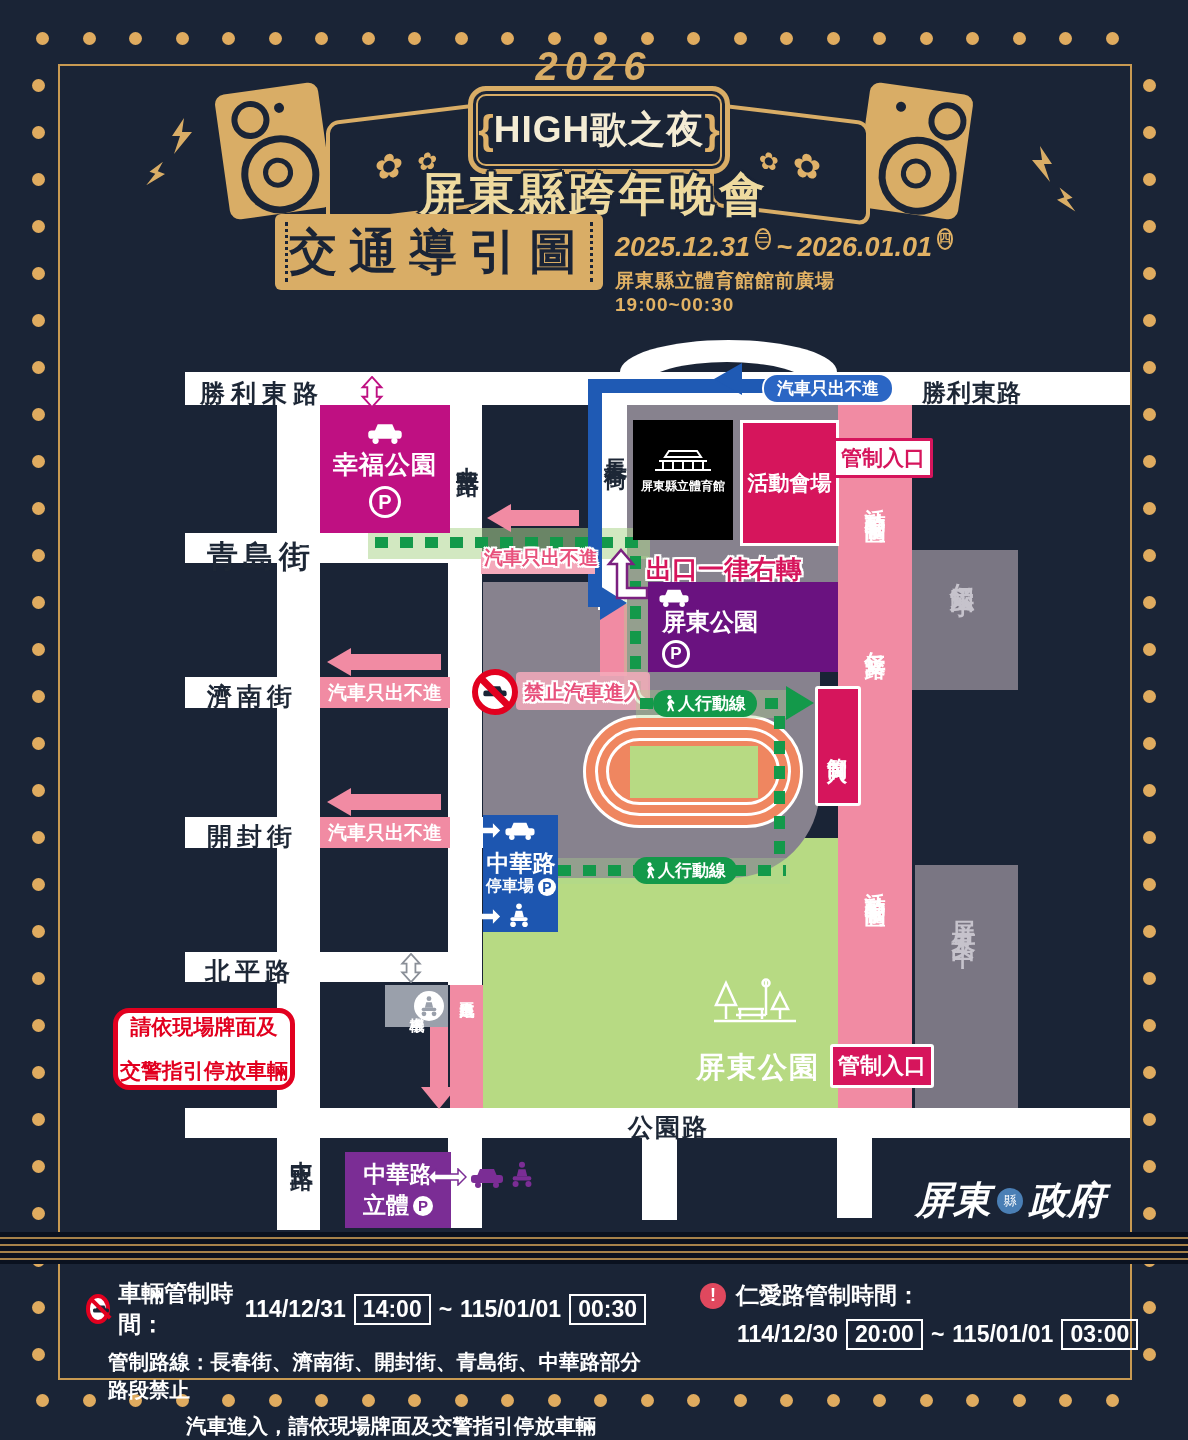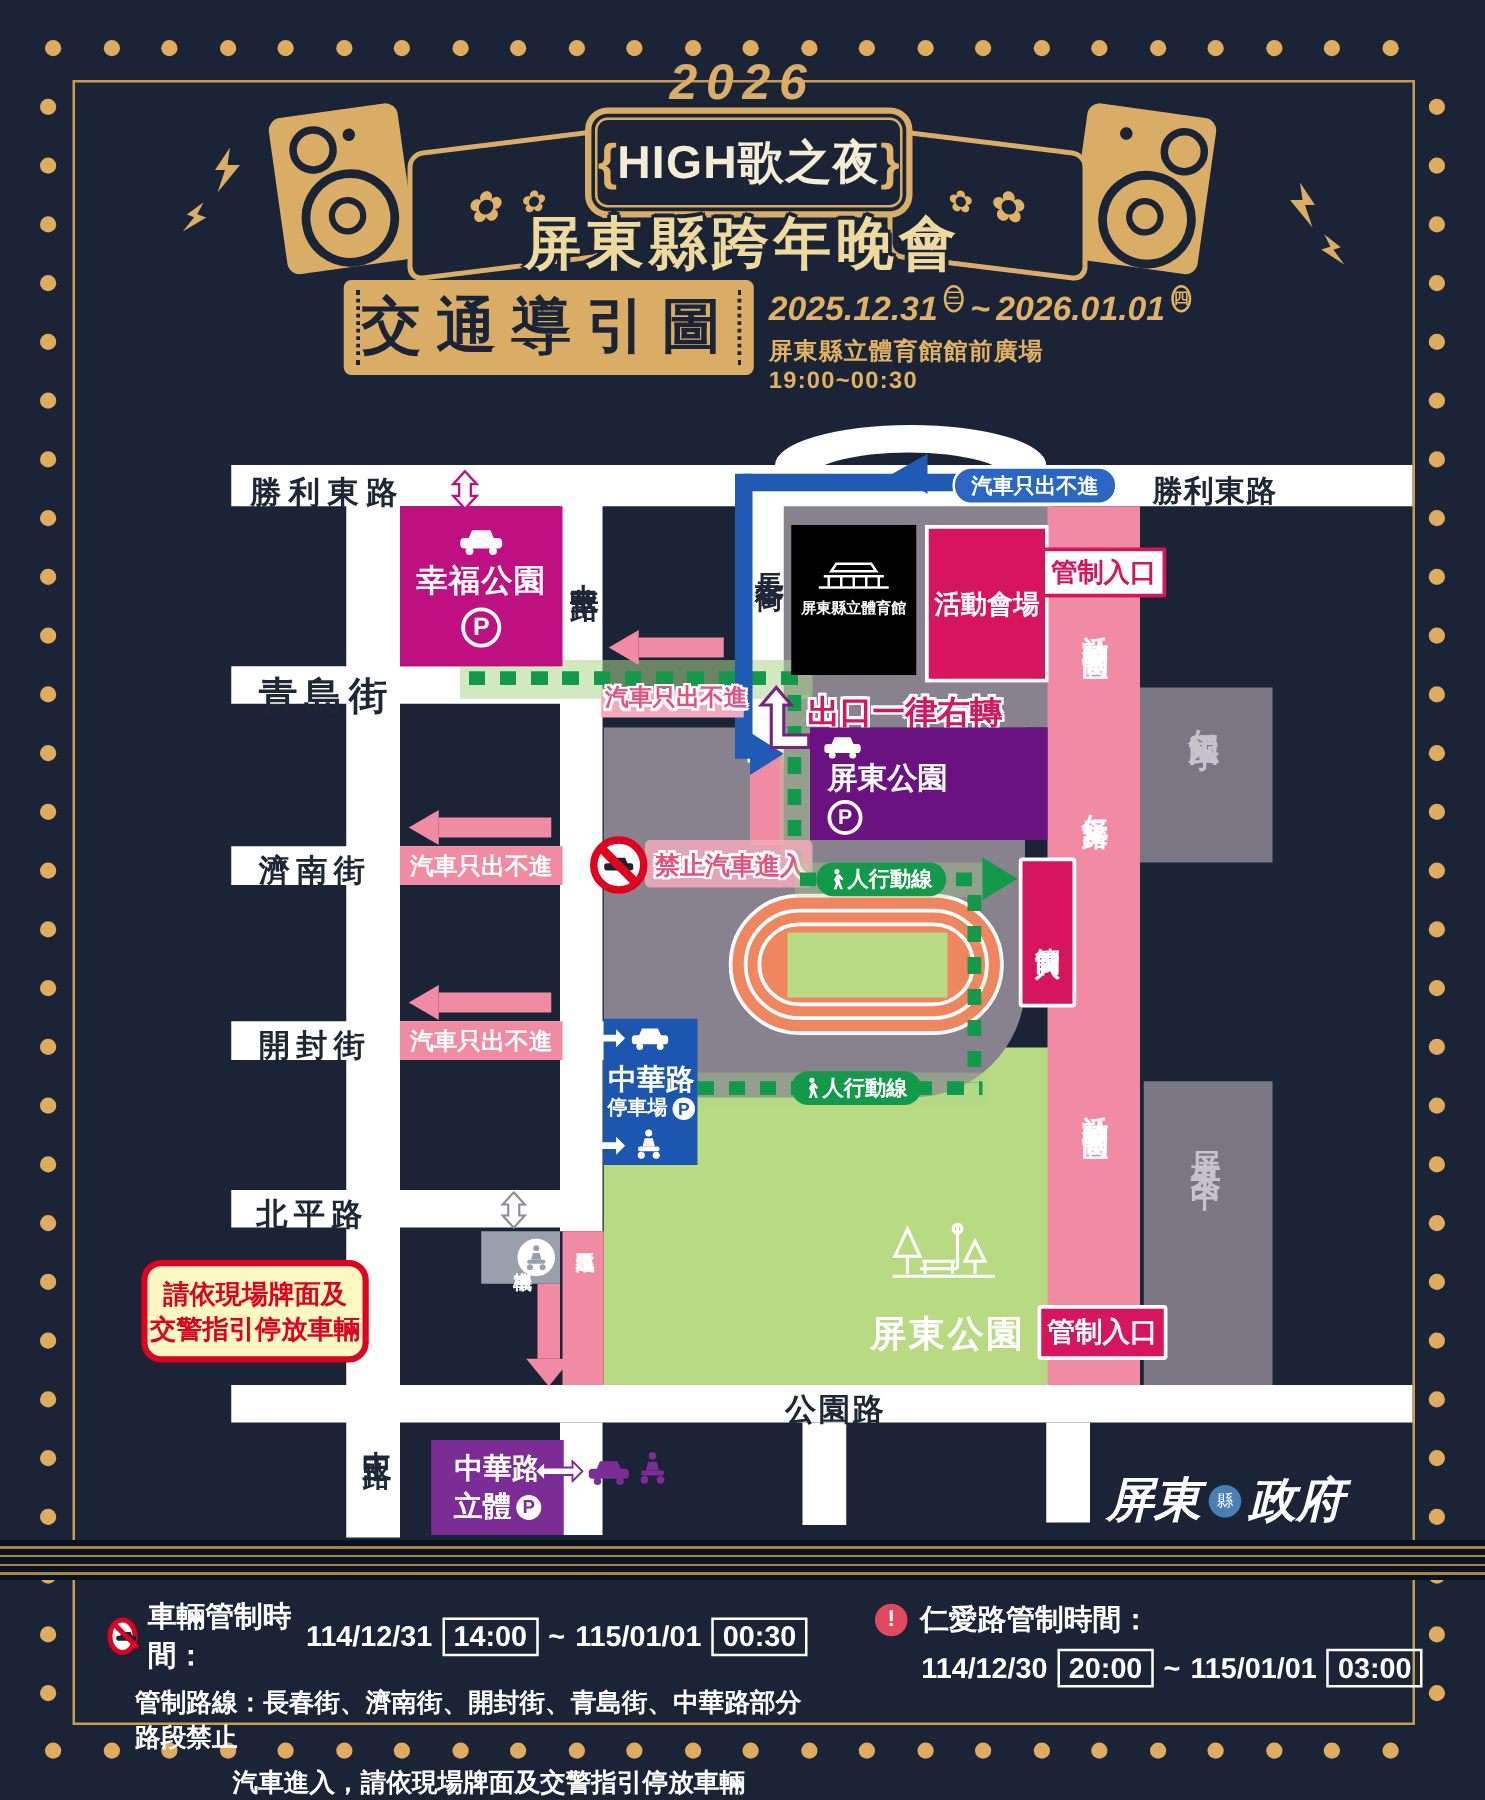--- a/index.html
+++ b/index.html
@@ -177,21 +177,21 @@
   <div class="abs" style="left:494px;top:44px;width:200px;text-align:center;font-size:40px;font-weight:bold;font-style:italic;color:#d9ad66;letter-spacing:7px;">2026</div>
 
   <div class="abs" style="left:468px;top:86px;width:252px;height:78px;background:#1a2436;border:5px solid #d9ad66;border-radius:18px;box-shadow:inset 0 0 0 3px #1a2436, inset 0 0 0 5px #d9ad66;display:flex;align-items:center;justify-content:center;">
     <span class="gold" style="font-size:40px;font-weight:bold;">{</span>
     <span style="color:#f4ecd4;font-size:37px;font-weight:bold;letter-spacing:1px;">HIGH歌之夜</span>
     <span class="gold" style="font-size:40px;font-weight:bold;">}</span>
   </div>
 
   <div class="abs navystroke" style="left:329px;top:164px;width:530px;text-align:center;font-size:46px;font-weight:bold;color:#eeda9f;letter-spacing:4px;">屏東縣跨年晚會</div>
 
-  <div class="abs" style="left:275px;top:224px;width:328px;height:76px;background:#d9ad66;border-radius:6px;">
+  <div class="abs" style="left:275px;top:214px;width:328px;height:76px;background:#d9ad66;border-radius:6px;">
     <div class="abs" style="left:10px;top:8px;bottom:8px;width:0;border-left:3px dotted #1a2436;"></div>
     <div class="abs" style="right:10px;top:8px;bottom:8px;width:0;border-right:3px dotted #1a2436;"></div>
     <div style="width:100%;text-align:center;line-height:76px;font-size:48px;font-weight:bold;color:#1a2436;letter-spacing:12px;">交通導引圖</div>
   </div>
 
   <div class="abs" style="left:615px;top:232px;width:330px;display:flex;align-items:center;gap:5px;color:#e2b264;font-weight:bold;font-style:italic;font-size:27px;">
     <span>2025.12.31</span>
     <span style="font-style:normal;font-size:12px;border:2px solid #e2b264;border-radius:50%;width:18px;height:18px;display:inline-flex;align-items:center;justify-content:center;transform:translateY(-9px);">三</span>
     <span>~</span>
     <span>2026.01.01</span>
@@ -415,21 +415,21 @@
     </span>
   </div>
 
   <div class="abs" style="left:450px;top:985px;width:33px;height:123px;background:#f18ba3;display:flex;justify-content:center;">
     <span class="vt" style="color:#fff;font-weight:bold;font-size:15px;margin-top:6px;">汽車只出不進</span>
   </div>
 
   <div class="abs" style="left:430px;top:1027px;width:18px;height:60px;background:#f18ba3;"></div>
   <div class="tri" style="left:421px;top:1087px;border-left:18px solid transparent;border-right:18px solid transparent;border-top:22px solid #f18ba3;"></div>
 
-  <div class="abs" style="left:113px;top:1008px;width:172px;height:72px;background:#fef9c3;border:5px solid #e2001f;border-radius:16px;display:flex;flex-direction:column;align-items:center;justify-content:center;">
+  <div class="abs" style="left:113px;top:1008px;width:172px;height:72px;background:#ffffff;border:5px solid #e2001f;border-radius:16px;display:flex;flex-direction:column;align-items:center;justify-content:space-between;">
     <div style="color:#e2001f;font-weight:bold;font-size:21px;">請依現場牌面及</div>
     <div style="color:#e2001f;font-weight:bold;font-size:21px;">交警指引停放車輛</div>
   </div>
 
   <svg class="abs" style="left:710px;top:975px;" width="90" height="64" viewBox="0 0 90 64" stroke="#fff" fill="none" stroke-width="2.5">
     <path d="M16 8 L26 30 H6 Z"></path>
       <path d="M16 30 V44"></path>
     <path d="M56 6 V40"></path>
       <circle cx="56" cy="8" r="3.5"></circle>
     <path d="M70 18 L78 34 H62 Z"></path>
@@ -462,21 +462,21 @@
       <circle cx="26" cy="19" r="3"></circle>
     </svg>
   <svg class="abs" style="left:508px;top:1160px;" width="28" height="28" viewBox="0 0 24 24" fill="#7b2d95">
       <circle cx="12" cy="4" r="2.6"></circle>
       <path d="M9 8 h6 l1.5 6 h-9 z"></path>
       <rect x="4" y="14" width="16" height="3.5" rx="1.7"></rect>
       <circle cx="6.5" cy="20.5" r="2.6"></circle>
       <circle cx="17.5" cy="20.5" r="2.6"></circle>
     </svg>
 
-  <div class="abs" style="left:885px;top:1175px;display:flex;align-items:center;gap:6px;">
+  <div class="abs" style="left:915px;top:1175px;display:flex;align-items:center;gap:6px;">
     <span style="color:#fff;font-size:38px;font-weight:bold;font-style:italic;font-family:'Liberation Serif','DejaVu Serif',serif;">屏東</span>
     <span style="width:26px;height:26px;background:#4a7fb5;border-radius:50%;color:#fff;font-size:13px;display:inline-flex;align-items:center;justify-content:center;">縣</span>
     <span style="color:#fff;font-size:38px;font-weight:bold;font-style:italic;font-family:'Liberation Serif','DejaVu Serif',serif;">政府</span>
   </div>
 
   <div class="abs" style="left:0;top:1232px;width:1188px;height:32px;background:repeating-linear-gradient(180deg,#0a111f 0px,#0a111f 5px,#a5814a 5px,#a5814a 7px);"></div>
 
   <div class="abs" style="left:86px;top:1278px;width:560px;color:#fff;">
     <div style="display:flex;align-items:center;gap:8px;">
       <span class="abs" style="position:relative;width:30px;height:30px;background:#fff;border:4px solid #e2001f;border-radius:50%;box-sizing:border-box;display:inline-block;">

